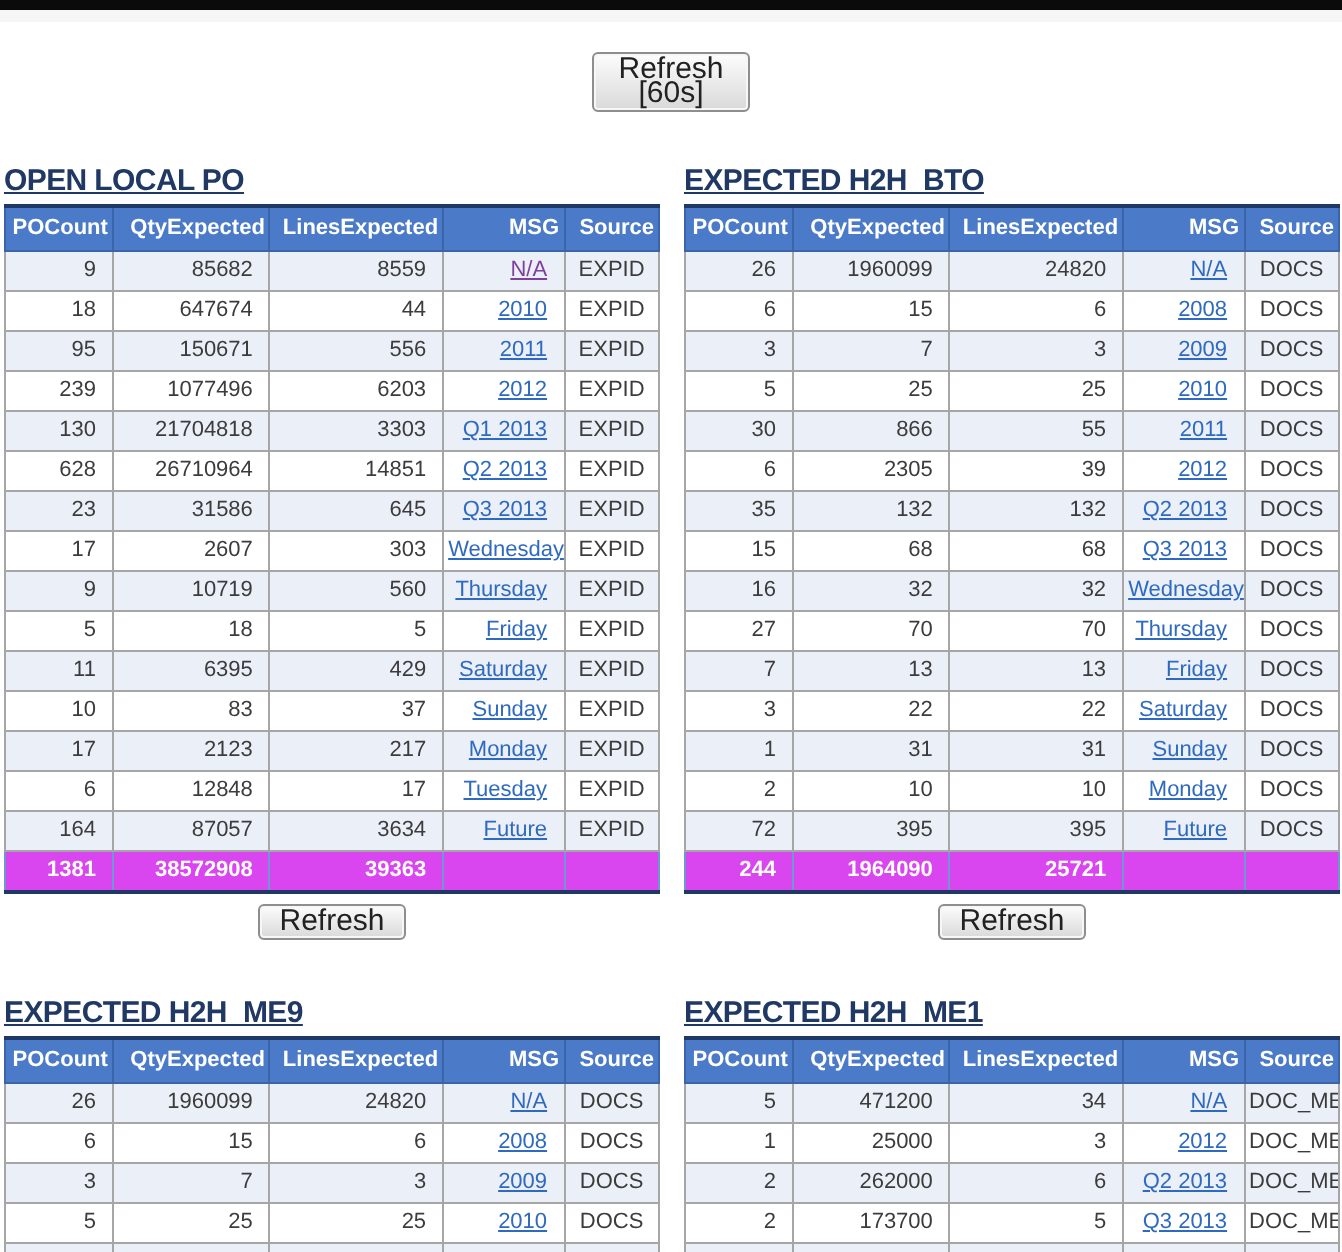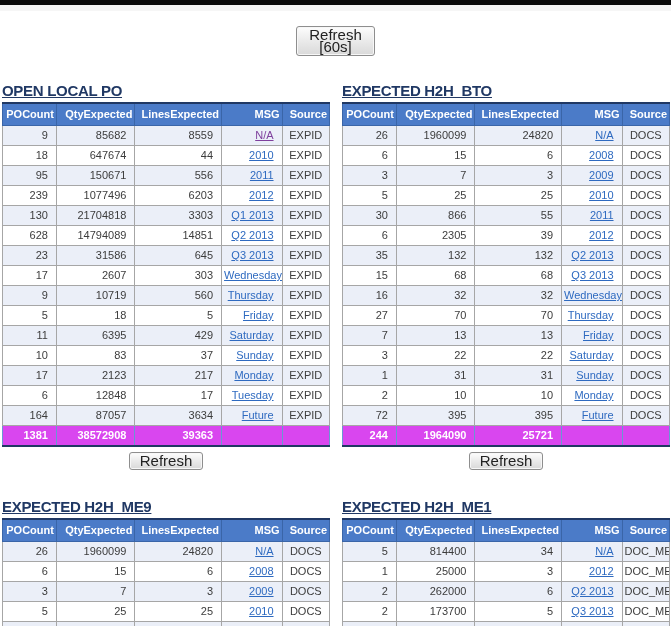--- a/index.html
+++ b/index.html
@@ -164,21 +164,21 @@
           </tr>
           <tr>
             <td>130</td>
             <td>21704818</td>
             <td>3303</td>
             <td><a class="msg" href="#">Q1 2013</a></td>
             <td class="src">EXPID</td>
           </tr>
           <tr>
             <td>628</td>
-            <td>14794089</td>
+            <td>26710964</td>
             <td>14851</td>
             <td><a class="msg" href="#">Q2 2013</a></td>
             <td class="src">EXPID</td>
           </tr>
           <tr>
             <td>23</td>
             <td>31586</td>
             <td>645</td>
             <td><a class="msg" href="#">Q3 2013</a></td>
             <td class="src">EXPID</td>
@@ -471,21 +471,21 @@
             <th>POCount</th>
             <th>QtyExpected</th>
             <th>LinesExpected</th>
             <th>MSG</th>
             <th>Source</th>
           </tr>
         </thead>
       <tbody>
           <tr>
             <td>5</td>
-            <td>814400</td>
+            <td>471200</td>
             <td>34</td>
             <td><a class="msg" href="#">N/A</a></td>
             <td class="src">DOC_ME1</td>
           </tr>
           <tr>
             <td>1</td>
             <td>25000</td>
             <td>3</td>
             <td><a class="msg" href="#">2012</a></td>
             <td class="src">DOC_ME1</td>

